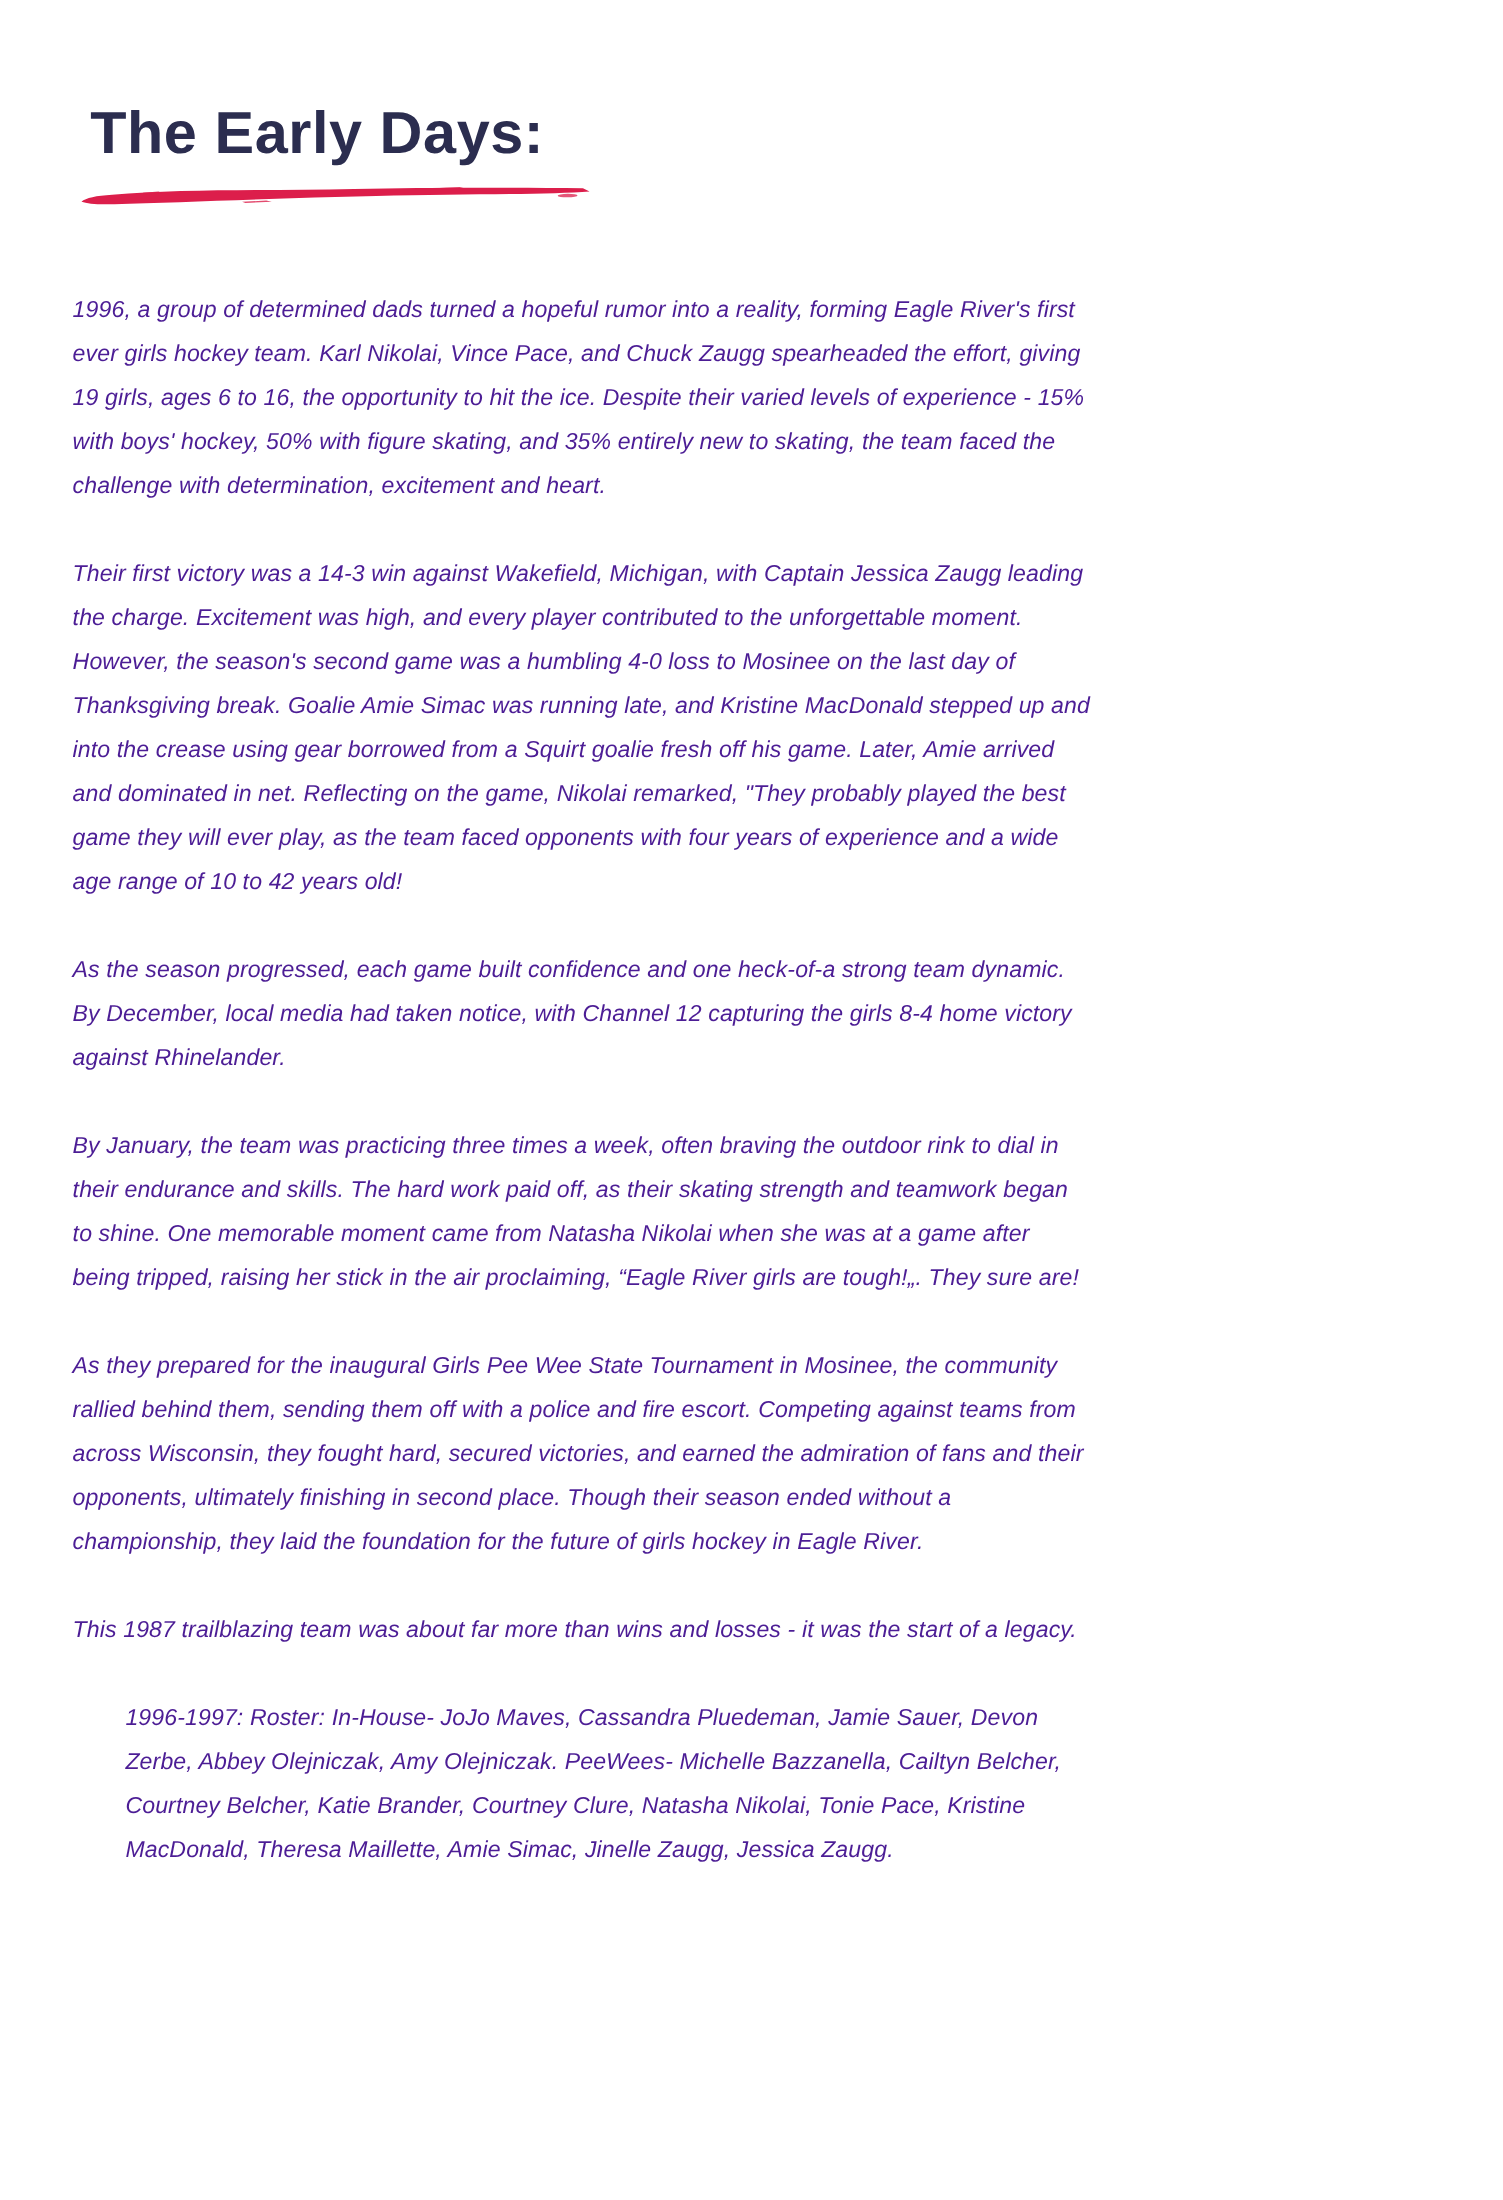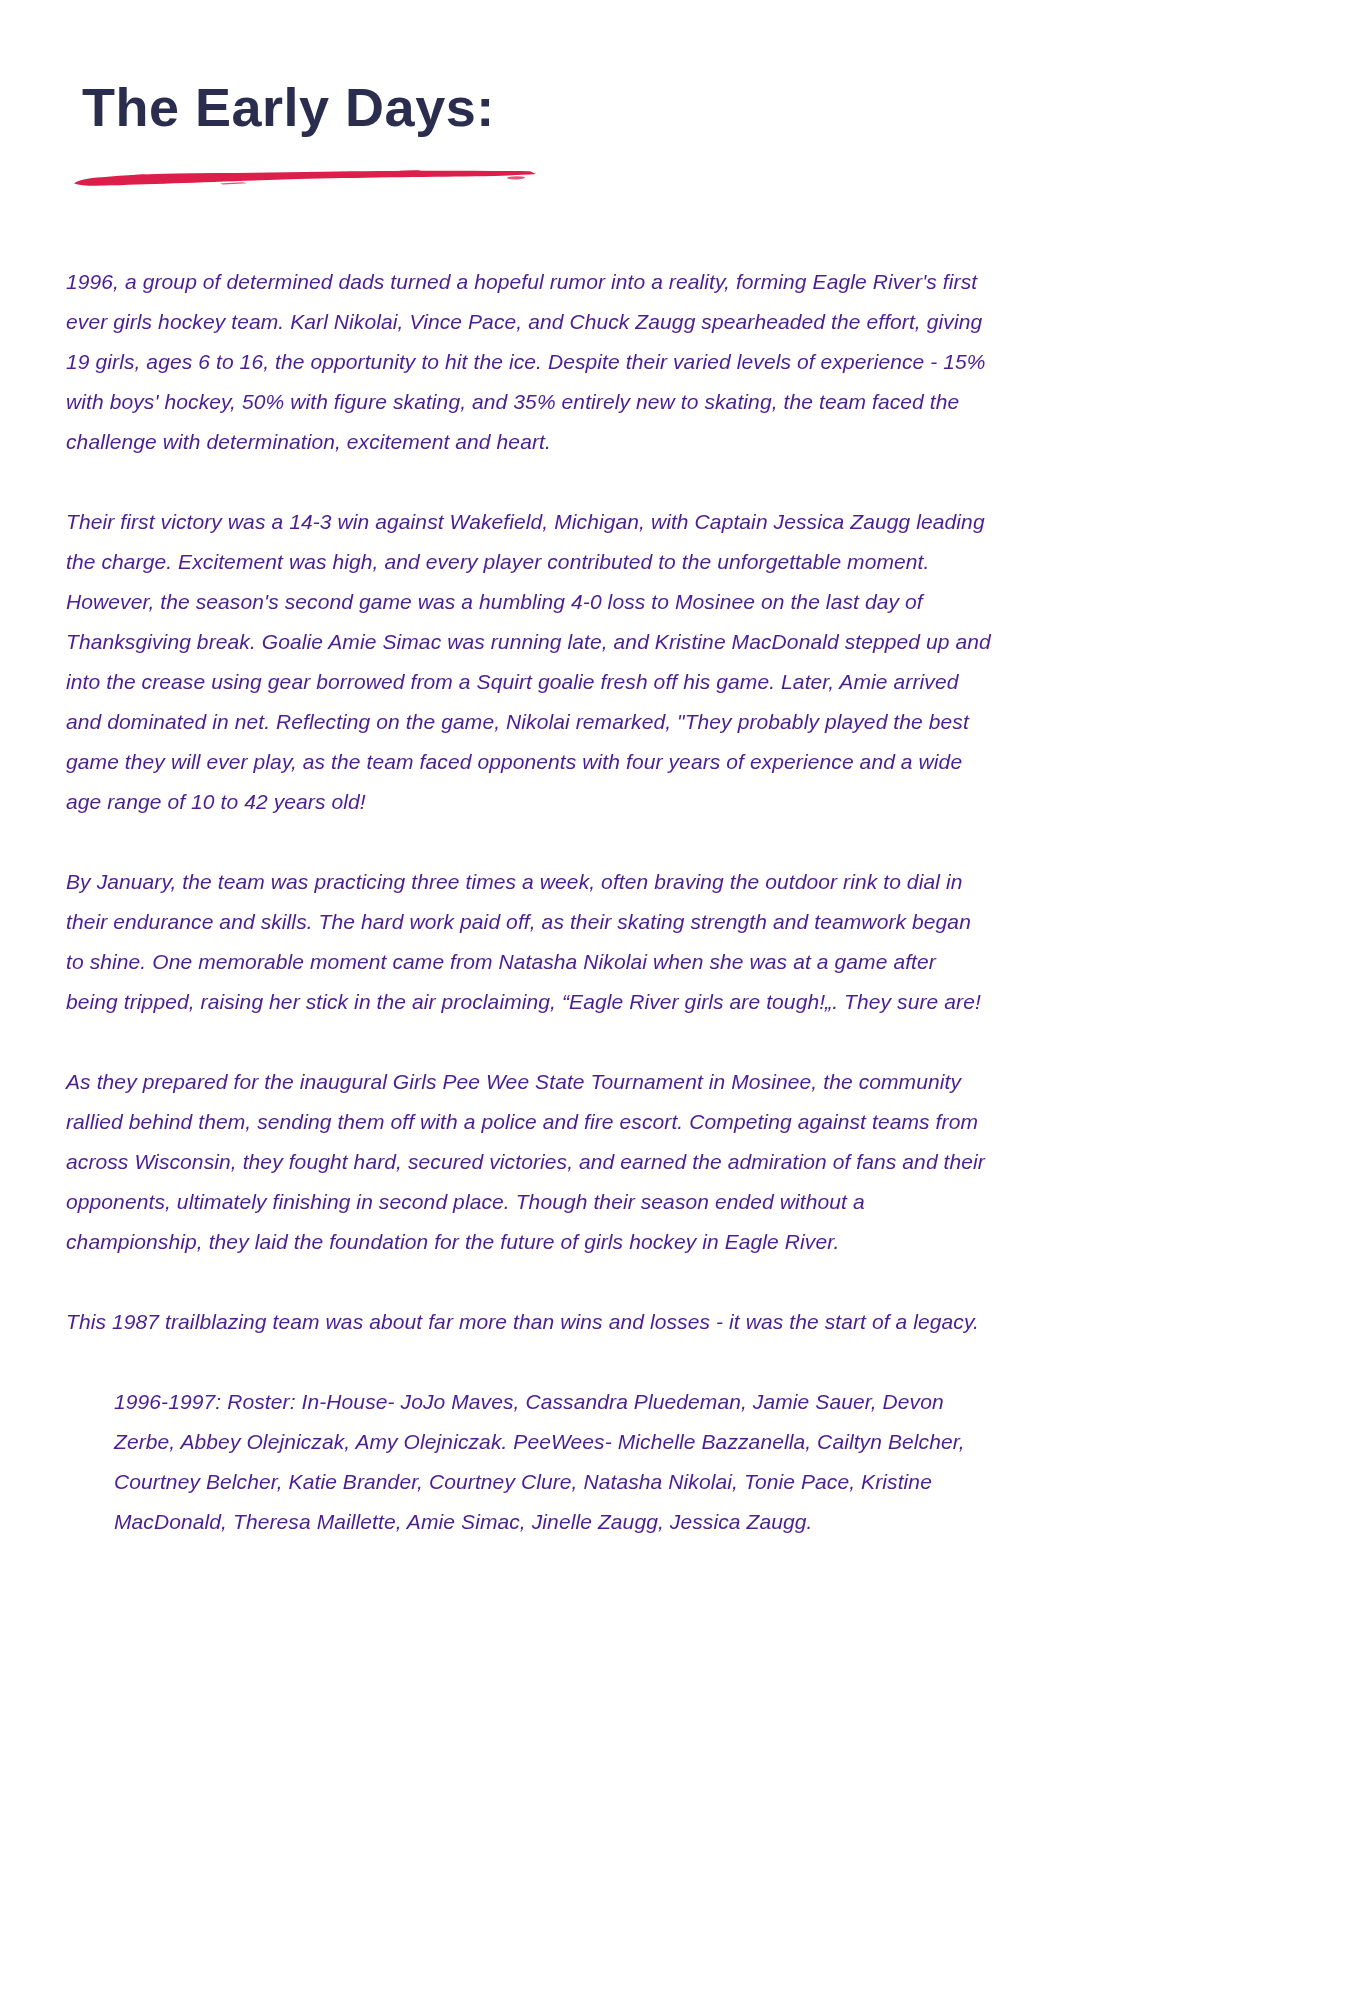--- a/index.html
+++ b/index.html
@@ -11,21 +11,21 @@
     position: relative;
     width: 1366px;
     height: 2000px;
     background: #ffffff;
     overflow: hidden;
     font-family: "Liberation Sans", "DejaVu Sans", sans-serif;
   }
   .page-header {
     position: absolute;
     left: 82px;
-    top: 80px;
+    top: 94px;
     text-align: right;
   }
   .page-title {
     margin: 0;
     font-size: 54px;
     line-height: 1;
     font-weight: 600;
     letter-spacing: 0.5px;
     color: #2b2d4f;
     white-space: nowrap;
@@ -79,19 +79,20 @@
       <path d="M150 19.5 l22 -0.8 5 1 -24 1 z" fill="#DC1E4B" opacity="0.8"></path>
       <path d="M330 8.8 l18 -0.6 4 1.2 -20 0.8 z" fill="#DC1E4B" opacity="0.8"></path>
       <ellipse cx="446" cy="17" rx="9" ry="1.6" fill="#DC1E4B" opacity="0.75"></ellipse>
     </g>
   </svg>
 
   <main class="article" style="color: #4c1d95; font-style: italic;">
 
   <p>1996, a group of determined dads turned a hopeful rumor into a reality, forming Eagle River's first ever girls hockey team. Karl Nikolai, Vince Pace, and Chuck Zaugg spearheaded the effort, giving 19 girls, ages 6 to 16, the opportunity to hit the ice. Despite their varied levels of experience - 15% with boys' hockey, 50% with figure skating, and 35% entirely new to skating, the team faced the challenge with determination, excitement and heart.</p>
       <p>Their first victory was a 14-3 win against Wakefield, Michigan, with Captain Jessica Zaugg leading the charge. Excitement was high, and every player contributed to the unforgettable moment. However, the season's second game was a humbling 4-0 loss to Mosinee on the last day of Thanksgiving break. Goalie Amie Simac was running late, and Kristine MacDonald stepped up and into the crease using gear borrowed from a Squirt goalie fresh off his game. Later, Amie arrived and dominated in net. Reflecting on the game, Nikolai remarked, "They probably played the best game they will ever play, as the team faced opponents with four years of experience and a wide age range of 10 to 42 years old!</p>
+      <p>As the season progressed, each game built confidence and one heck-of-a strong team dynamic. By December, local media had taken notice, with Channel 12 capturing the girls 8-4 home victory against Rhinelander.</p>
       <p>By January, the team was practicing three times a week, often braving the outdoor rink to dial in their endurance and skills. The hard work paid off, as their skating strength and teamwork began to shine. One memorable moment came from Natasha Nikolai when she was at a game after being tripped, raising her stick in the air proclaiming, “Eagle River girls are tough!„. They sure are!</p>
       <p>As they prepared for the inaugural Girls Pee Wee State Tournament in Mosinee, the community rallied behind them, sending them off with a police and fire escort. Competing against teams from across Wisconsin, they fought hard, secured victories, and earned the admiration of fans and their opponents, ultimately finishing in second place. Though their season ended without a championship, they laid the foundation for the future of girls hockey in Eagle River.</p>
       <p>This 1987 trailblazing team was about far more than wins and losses - it was the start of a legacy.</p>
       <p>1996-1997: Roster: In-House- JoJo Maves, Cassandra Pluedeman, Jamie Sauer, Devon Zerbe, Abbey Olejniczak, Amy Olejniczak. PeeWees- Michelle Bazzanella, Cailtyn Belcher, Courtney Belcher, Katie Brander, Courtney Clure, Natasha Nikolai, Tonie Pace, Kristine MacDonald, Theresa Maillette, Amie Simac, Jinelle Zaugg, Jessica Zaugg.</p>
     </main>
 
 </div>
 
 </body></html>

